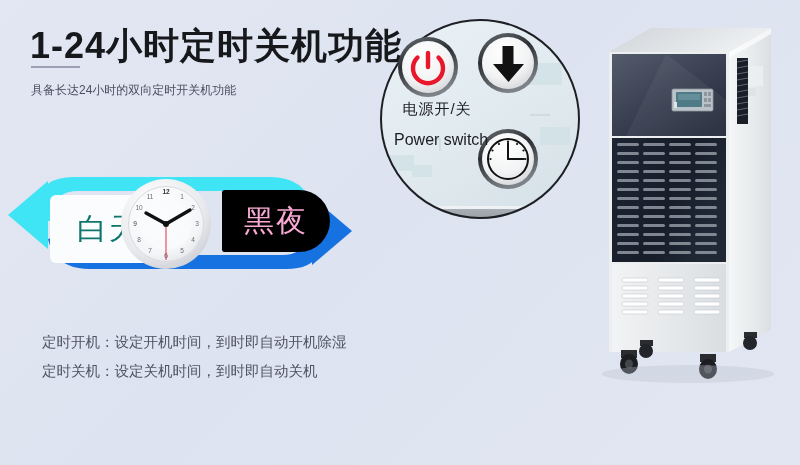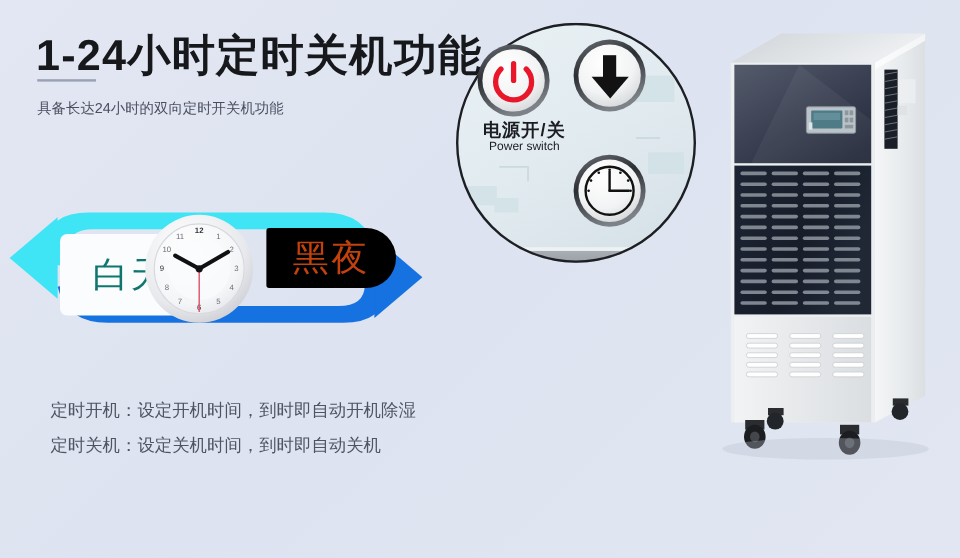--- a/index.html
+++ b/index.html
@@ -36,22 +36,22 @@
   .label-box {
     position: absolute; display: flex; align-items: center; justify-content: center;
     font-size: 30px; letter-spacing: 2px;
   }
   .label-day {
     left: 50px; top: 195px; width: 118px; height: 68px;
     background: #fbfcfe; color: #0f766e;
     border-radius: 6px 2px 2px 6px;
   }
   .label-night {
-    left: 222px; top: 190px; width: 108px; height: 50px;
-    background: #000; color: #c2410c;
+    left: 222px; top: 190px; width: 108px; height: 62px;
+    background: #000; color: #f9a8d4;
     border-radius: 4px 44px 44px 4px;
   }
 
   
   .clock-wrap { position: absolute; left: 120px; top: 168px; width: 92px; height: 112px; }
 
   
   .desc {
     position: absolute; left: 42px;
     font-size: 14.5px; color: #4f5464; white-space: nowrap;
@@ -63,22 +63,22 @@
   .panel-circle {
     position: absolute; left: 380px; top: 19px;
     width: 200px; height: 242px;
   }
   .panel-circle svg { display: block; }
 
   .btn-caption {
     position: absolute; text-align: center; white-space: nowrap;
     color: #1b1d22; line-height: 1.15;
   }
-  .btn-caption .cn { display: block; font-size: 15px; font-weight: bold; letter-spacing: 1px; }
-  .btn-caption .en { display: block; font-size: 10px; margin-top: 0; }
+  .btn-caption .cn { display: block; font-size: 15px; font-weight: normal; letter-spacing: 1px; }
+  .btn-caption .en { display: block; font-size: 16px; margin-top: 14px; }
 
   .cap-power  { left: 394px; top: 100px; width: 86px; }
   .cap-down   { left: 482px; top: 100px; width: 82px; }
   .cap-timing { left: 466px; top: 188px; width: 112px; }
 
   
   .unit { position: absolute; left: 596px; top: 22px; width: 204px; height: 420px; }
   .unit svg { display: block; }
 </style>
 </head>

